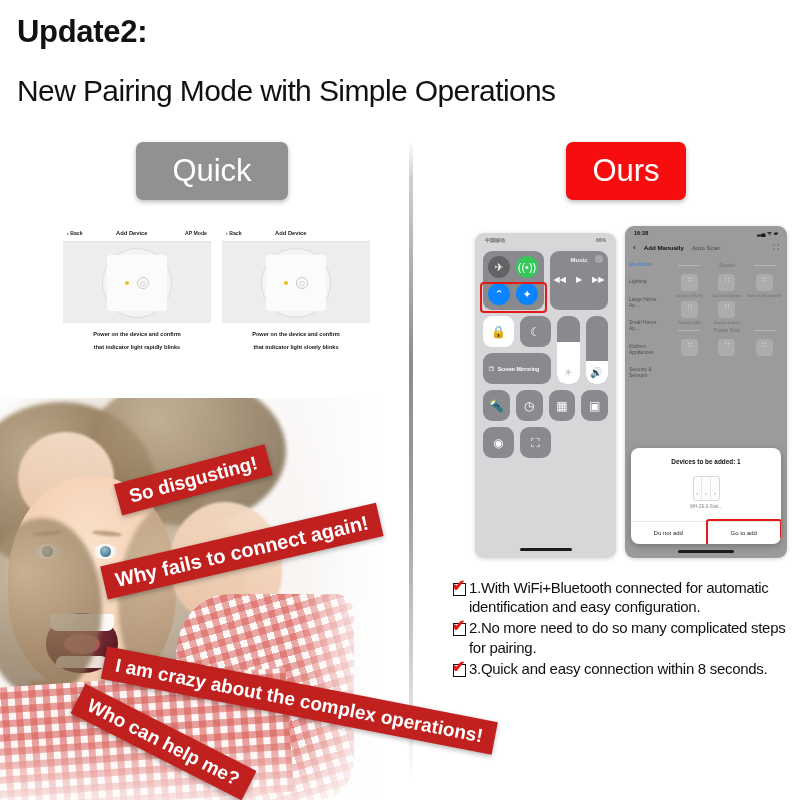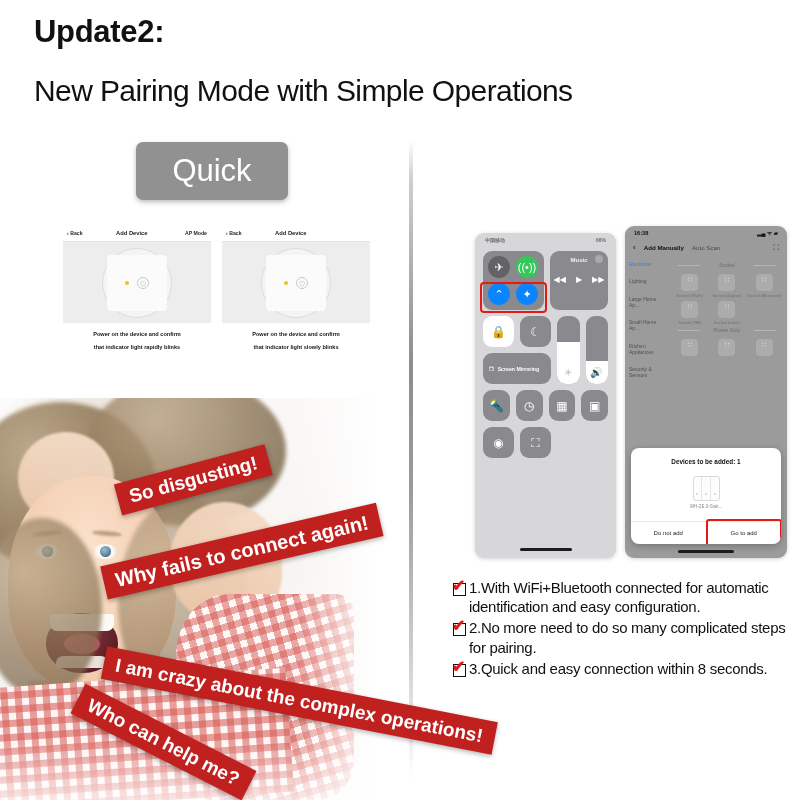--- a/index.html
+++ b/index.html
@@ -5,21 +5,21 @@
   * { box-sizing: border-box; margin: 0; padding: 0; }
   html, body {
     width: 800px; height: 800px;
     background: #ffffff;
     font-family: "Liberation Sans", sans-serif;
     overflow: hidden;
   }
   .page { position: relative; width: 800px; height: 800px; background: #fff; }
 
   
-  .hdr { position: absolute; left: 34px; top: 14px; width: 760px; }
+  .hdr { position: absolute; left: 17px; top: 14px; width: 760px; }
   .hdr-line1 {
     font-size: 31px; font-weight: 700; color: #111;
     letter-spacing: -0.3px; line-height: 1.15;
   }
   .hdr-line2 {
     font-size: 30px; font-weight: 400; color: #111;
     letter-spacing: -0.6px; line-height: 1.2; margin-top: 23px;
     white-space: nowrap;
   }
 
@@ -409,20 +409,23 @@
 
 <div class="page">
 
   <div class="hdr">
     <div class="hdr-line1">Update2:</div>
     <div class="hdr-line2">New Pairing Mode with Simple Operations</div>
   </div>
 
   <div class="badge badge-others">
     <span>Quick</span>
+  </div>
+  <div class="badge badge-ours">
+    <span>Ours</span>
   </div>
 
   <div class="divider"></div>
 
   <div class="others-shots">
 
     <div class="shot shot-a">
       <div class="shot-nav">
         <span class="nav-back">‹ Back</span>
         <span class="nav-title">Add Device</span>

